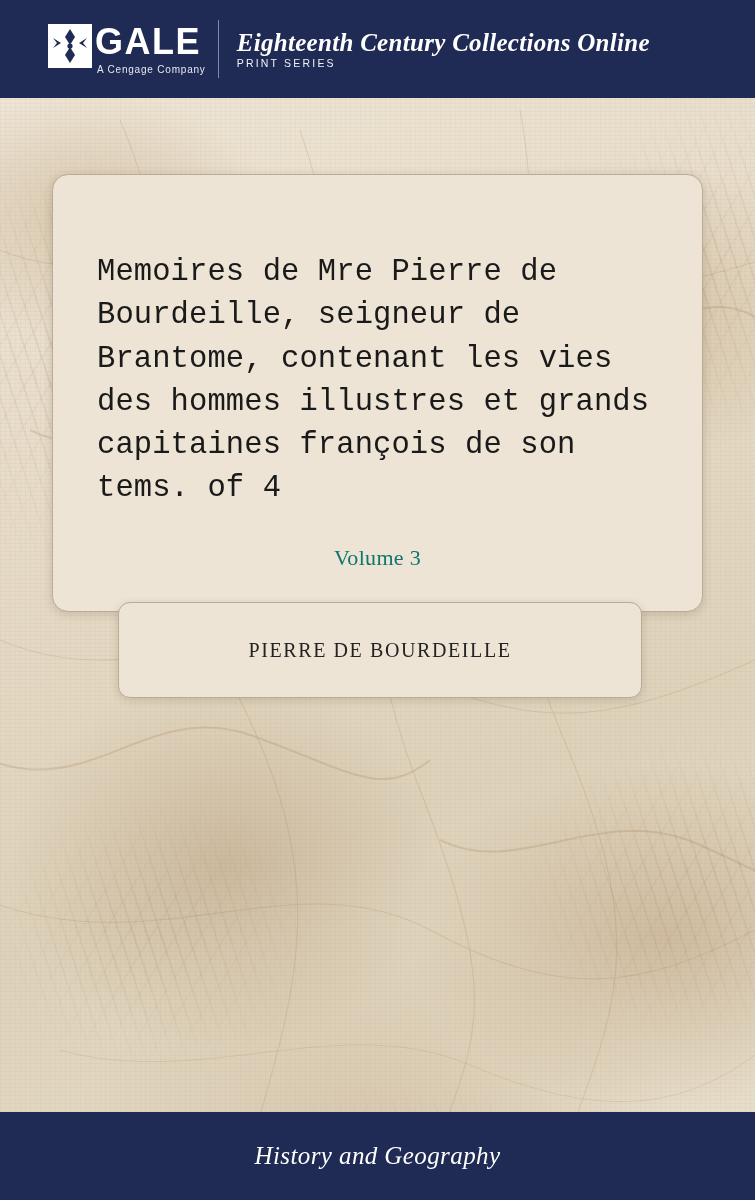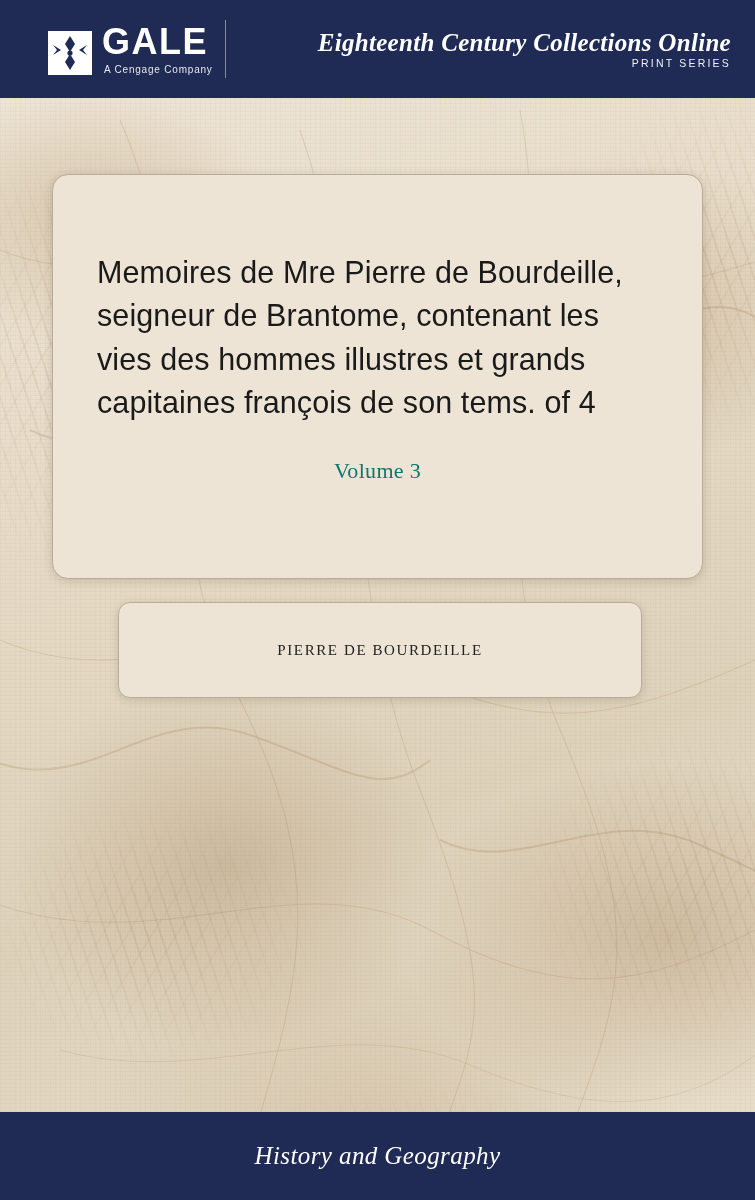--- a/index.html
+++ b/index.html
@@ -77,23 +77,23 @@
     height: 98px;
     background: #1f2b54;
     color: #ffffff;
     display: flex;
     align-items: center;
     z-index: 5;
   }
 
   .gale-logo {
     display: flex;
-    align-items: flex-end;
+    align-items: flex-start;
     margin-left: 36px;
-    gap: 10px;
+    gap: 3px;
     padding-left: 12px;
   }
 
   .gale-mark {
     width: 44px;
     height: 44px;
     background: #ffffff;
     position: relative;
     flex: none;
   }
@@ -124,21 +124,21 @@
     width: 1px;
     height: 58px;
     background: rgba(255,255,255,0.45);
     margin: 0 18px 0 12px;
     flex: none;
   }
 
   .band-titles {
     display: flex;
     flex-direction: column;
-    align-items: flex-end;
+    align-items: flex-start;
     flex: 1;
     padding-right: 24px;
   }
   .ecco-title {
     font-family: "Liberation Serif", serif;
     font-style: italic;
     font-weight: bold;
     font-size: 25px;
     letter-spacing: 0.3px;
     white-space: nowrap;
@@ -160,21 +160,21 @@
     min-height: 405px;
     background: #ede4d6;
     border: 1px solid #b9ac97;
     border-radius: 16px;
     box-shadow: 0 2px 10px rgba(60,45,25,0.18);
     padding: 76px 44px 40px 44px;
     z-index: 4;
   }
 
   .book-title {
-    font-family: Liberation Sans, sans-serif;
+    font-family: Liberation Mono, monospace;
     font-size: 30.5px;
     line-height: 1.42;
     color: #1a1a1a;
     text-align: left;
     letter-spacing: 0.1px;
   }
 
   .volume-line {
     font-family: "Liberation Serif", serif;
     font-size: 22px;
@@ -196,21 +196,21 @@
     border-radius: 12px;
     box-shadow: 0 2px 8px rgba(60,45,25,0.16);
     display: flex;
     flex-direction: column;
     align-items: center;
     justify-content: center;
     z-index: 4;
   }
   .author-line {
     font-family: "Liberation Serif", serif;
-    font-size: 15px;
+    font-size: 20px;
     letter-spacing: 1.6px;
     color: #232323;
     line-height: 1.62;
     text-align: center;
   }
 
   
   .bottom-band {
     position: absolute;
     left: 0; right: 0; bottom: 0;

